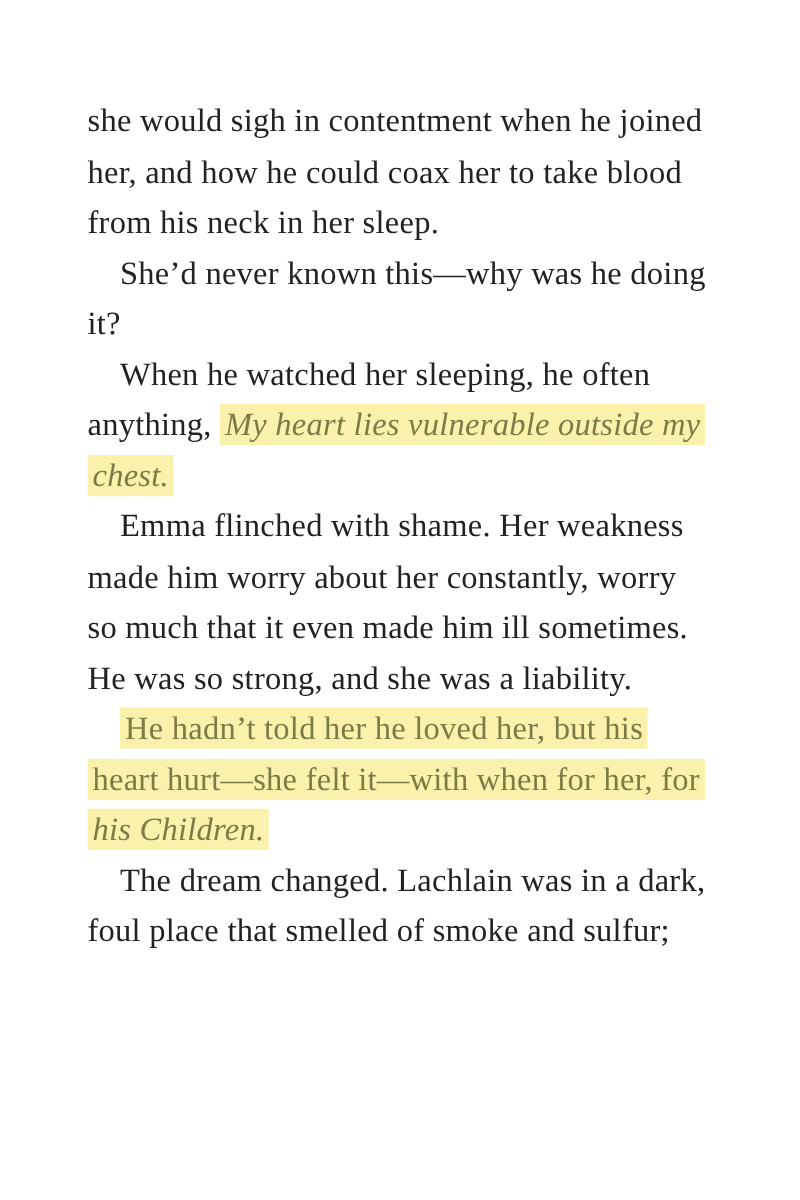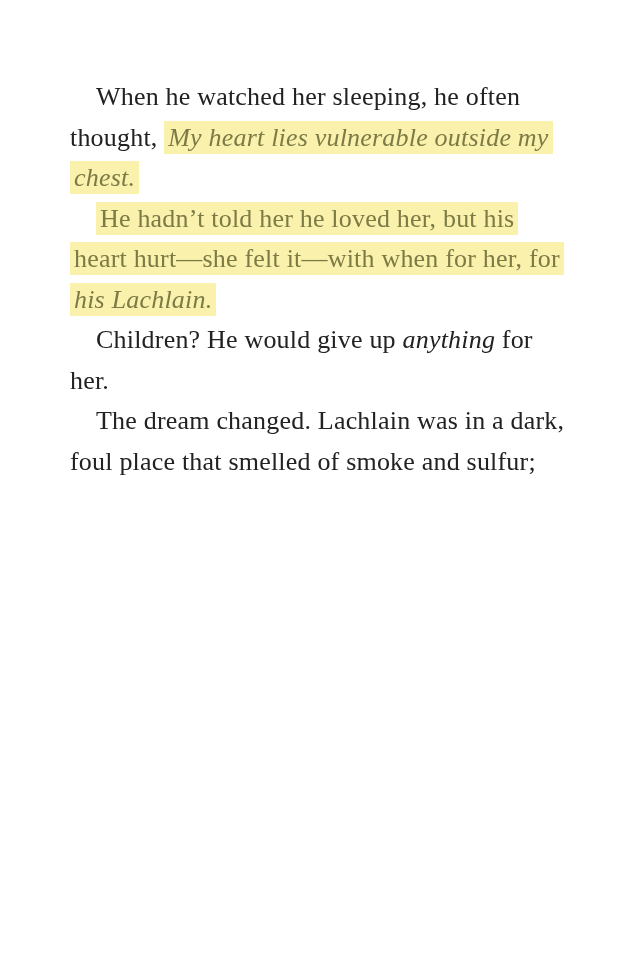--- a/index.html
+++ b/index.html
@@ -43,18 +43,20 @@
     padding: 2px 4px;
     -webkit-box-decoration-break: clone;
     box-decoration-break: clone;
   }
 </style>
 </head>
 <body>
 
 <div class="screen">
   <div class="text-column" id="text-column">
-      <p class="para indent"><span class="run">When he watched her sleeping, he often thought, </span><span class="run em hl">My heart lies vulnerable outside my chest.</span></p>
-      <p class="para indent"><span class="run hl">He hadn’t told her he loved her, but his heart hurt—she felt it—with when for her, for </span><span class="run em hl">his Lachlain.</span></p>
-      <p class="para indent"><span class="run">Children? He would give up </span><span class="run em">anything</span><span class="run"> for her.</span></p>
+      <p class="para"><span class="run">she would sigh in contentment when he joined her, and how he could coax her to take blood from his neck in her sleep.</span></p>
+      <p class="para indent"><span class="run">She’d never known this—why was he doing it?</span></p>
+      <p class="para indent"><span class="run">When he watched her sleeping, he often anything, </span><span class="run em hl">My heart lies vulnerable outside my chest.</span></p>
+      <p class="para indent"><span class="run">Emma flinched with shame. Her weakness made him worry about her constantly, worry so much that it even made him ill sometimes. He was so strong, and she was a liability.</span></p>
+      <p class="para indent"><span class="run hl">He hadn’t told her he loved her, but his heart hurt—she felt it—with when for her, for </span><span class="run em hl">his Children.</span></p>
       <p class="para indent"><span class="run">The dream changed. Lachlain was in a dark, foul place that smelled of smoke and sulfur;</span></p>
     </div>
 </div>
 
 </body></html>

